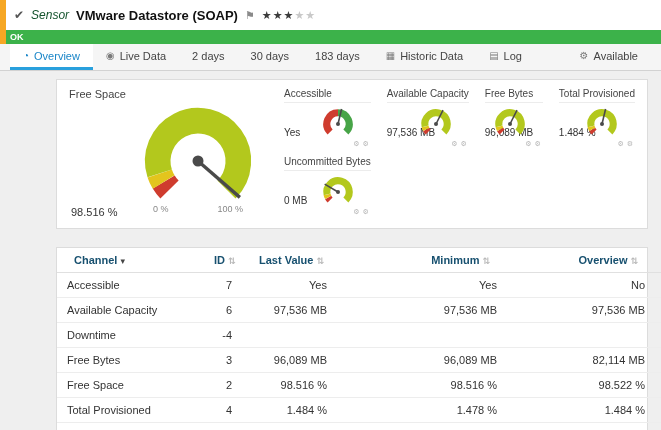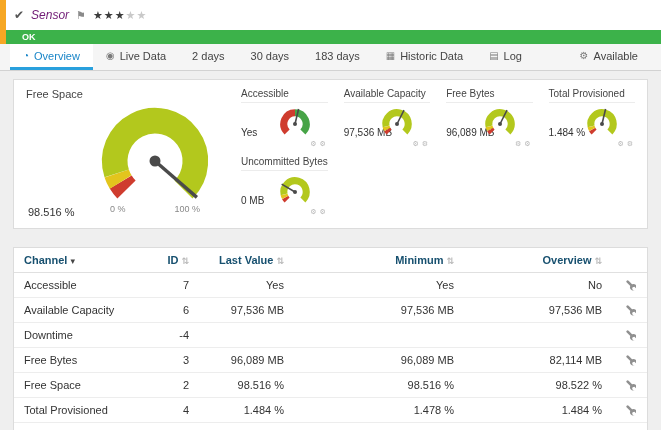--- a/index.html
+++ b/index.html
@@ -7,72 +7,73 @@
   body {
     width:661px; height:430px; overflow:hidden;
     background:#efefef;
     font-family:"Liberation Sans","DejaVu Sans",sans-serif;
     color:#333; position:relative;
   }
   
   .left-strip { position:absolute; left:0; top:0; width:6px; height:44px; background:#f6a724; z-index:5; }
   .hdr { height:30px; background:#fff; display:flex; align-items:center; gap:7px; padding-left:14px; }
   .hdr .check { color:#555; font-size:12px; }
-  .hdr .kind { font-style:italic; color:#701a75; font-size:12px; }
+  .hdr .kind { font-style:italic; color:#14532d; font-size:12px; }
   .hdr .title { font-weight:bold; color:#111; font-size:13px; }
   .hdr .flag { color:#8a8a8a; font-size:11px; }
   .stars { font-size:11px; letter-spacing:1px; }
   .stars .filled { color:#3c3c3c; }
   .stars .empty { color:#c9c9c9; }
   .status-bar { height:14px; background:#3cb24a; color:#fff; font-size:9px; font-weight:bold;
-    display:flex; align-items:center; padding-left:22px; }
+    display:flex; align-items:center; padding-left:10px; }
   
   .tabs { height:27px; background:#f5f5f5; border-bottom:1px solid #d2d2d2;
     display:flex; align-items:stretch; padding:0 10px; font-size:11px; color:#444; }
   .tab { display:flex; align-items:center; gap:5px; padding:0 13px; cursor:default; border-bottom:3px solid transparent; }
   .tab .tab-icon { color:#7a7a7a; font-size:10px; }
   .tab.active { background:#fff; border-bottom:3px solid #29a0dd; color:#1a86c8; }
   .tab.active .tab-icon { color:#1a86c8; }
   .tab.settings { margin-left:auto; }
   
   .main { padding:8px 13px; }
-  .panel { background:#fff; border:1px solid #dcdcdc; }
+  .panel { background:#fff; border:1px solid #dcdcdc;margin-left:43px; }
   .gauge-panel { display:flex; padding:8px 12px; height:150px; position:relative; }
   .panel-label { font-size:11px; color:#444; }
   .main-col { width:215px; position:relative; }
   .main-col svg { display:block; margin:0 0 0 68px; }
   .ticks { width:122px; margin-left:68px; margin-top:-18px; display:flex; justify-content:space-between;
     padding:0 16px; font-size:9px; color:#888; }
   .main-value { position:absolute; left:2px; bottom:2px; font-size:11px; color:#333; }
   .minis { flex:1; display:grid; grid-template-columns:repeat(4,1fr); column-gap:16px; row-gap:6px; align-content:start; padding-top:0; }
   .mini-label { font-size:10px; color:#444; padding-bottom:3px; border-bottom:1px solid #ececec; white-space:nowrap; }
   .mini-body { position:relative; height:47px; }
   .mini-value { position:absolute; left:0; bottom:12px; font-size:10px; color:#333; white-space:nowrap; }
   .mini-gauge { position:absolute; right:16px; top:4px; line-height:0; }
   .mini-icons { position:absolute; right:2px; bottom:2px; font-size:7px; color:#b8b8b8; display:flex; gap:3px; }
   
   .table-panel { margin-top:18px; }
   table { width:100%; border-collapse:collapse; table-layout:fixed; font-size:11px; }
-  th { color:#17506f; font-weight:bold; text-align:right; padding:6px 10px; border-bottom:1px solid #e0e0e0; white-space:nowrap; }
+  th { color:#17506f; font-weight:bold; text-align:right; padding:6px 17px; border-bottom:1px solid #e0e0e0; white-space:nowrap; }
   th.ch { text-align:left; }
   td { padding:6px 10px; border-bottom:1px solid #ededed; color:#333; text-align:right; white-space:nowrap; overflow:hidden; }
   td.ch { text-align:left; }
   td.ic { text-align:center; padding:4px 6px; }
   .sort { color:#b9b9b9; font-size:9px; margin-left:3px; }
   .sort-active { color:#444; font-size:9px; margin-left:3px; }
   .wrench svg { vertical-align:middle; }
 </style>
 </head>
 <body>
 
 <div class="left-strip"></div>
 
 <header class="hdr">
   <span class="check">✔</span>
   <span class="kind">Sensor</span>
+  <span class="title">VMware Datastore (SOAP)</span>
   <span class="flag">⚑</span>
   <span class="stars"><span class="filled">★★★</span><span class="empty">★★</span></span>
 </header>
 
 <div class="status-bar">
   <span>OK</span>
 </div>
 
 <nav class="tabs">
   <div class="tab active">

